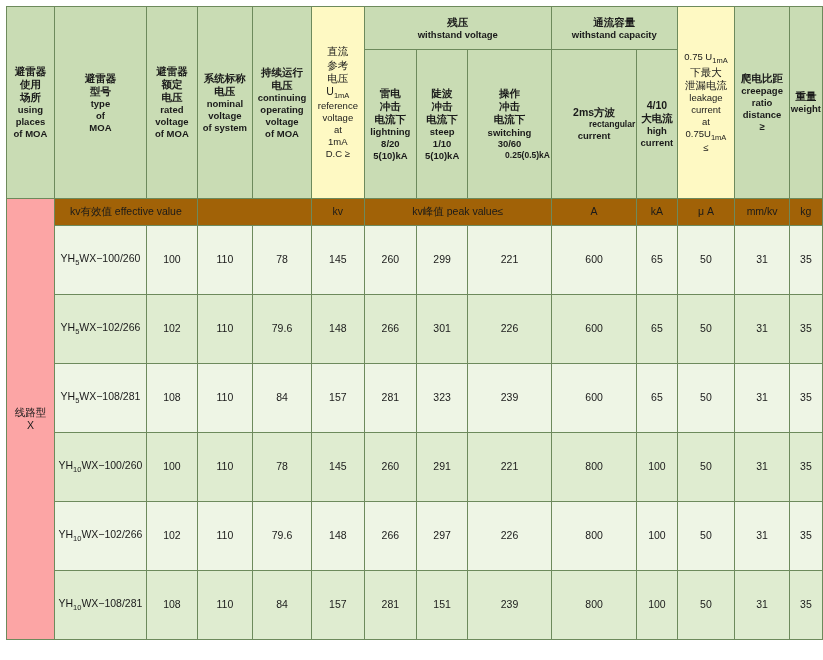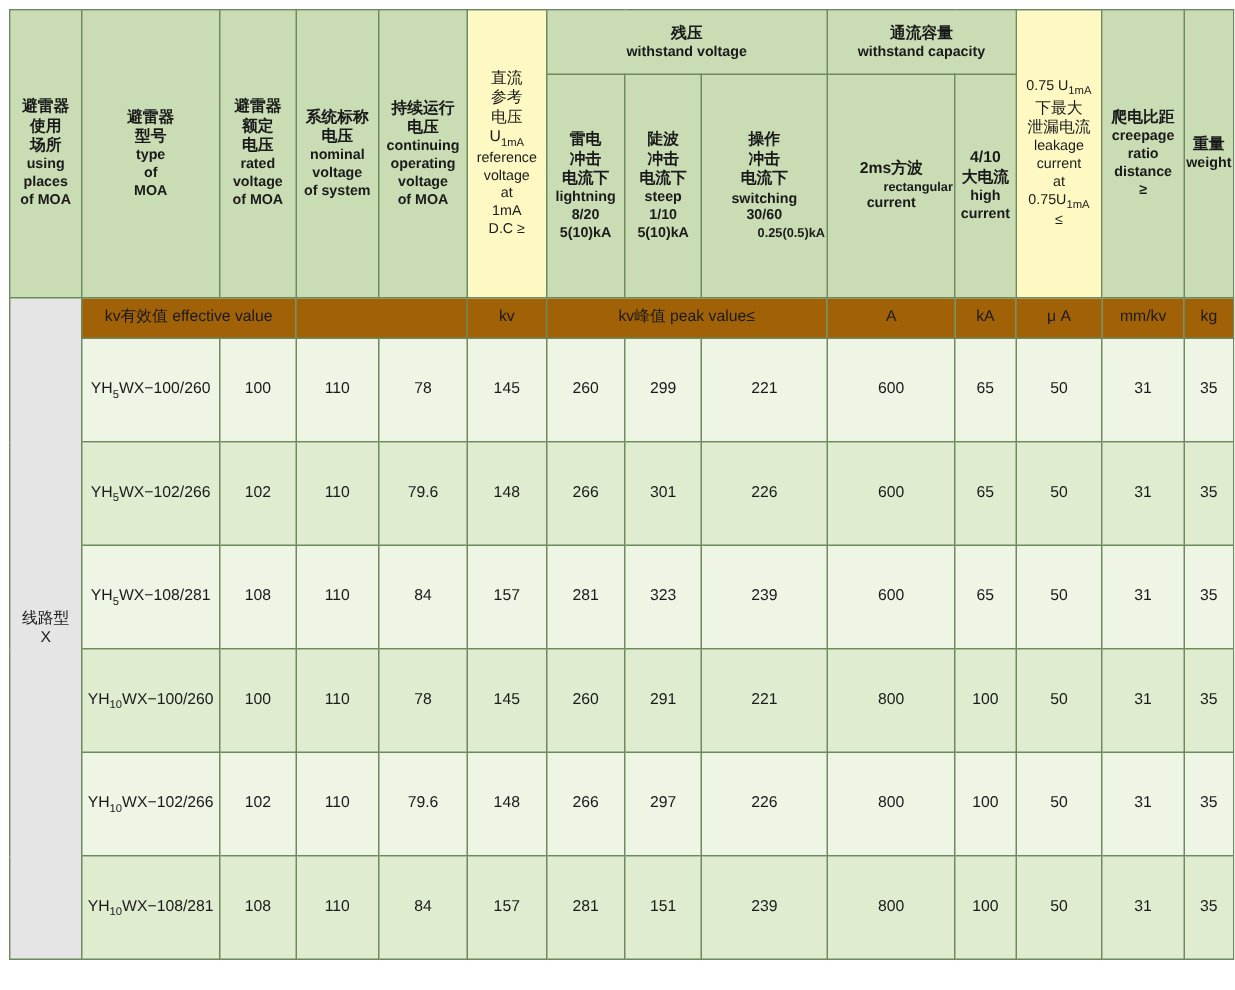--- a/index.html
+++ b/index.html
@@ -193,21 +193,21 @@
       <div class="vcenter-lines">
         <div>4/10</div>
         <div>大电流</div>
         <div class="small">high</div>
         <div class="small">current</div>
       </div>
     </td>
   </tr>
 
   <tr>
-    <td class="unit" rowspan="7" style="background:#e5e5e5">
+    <td class="unit" rowspan="7" style="background:#fca5a5">
       <div>线路型</div>
       <div>X</div>
     </td>
     <td class="unit" colspan="2">kv有效值  effective value</td>
     <td class="unit" colspan="2" style="border-left:none"></td>
     <td class="unit">kv</td>
     <td class="unit" colspan="3">kv峰值  peak value≤</td>
     <td class="unit">A</td>
     <td class="unit">kA</td>
     <td class="unit">μ A</td>

